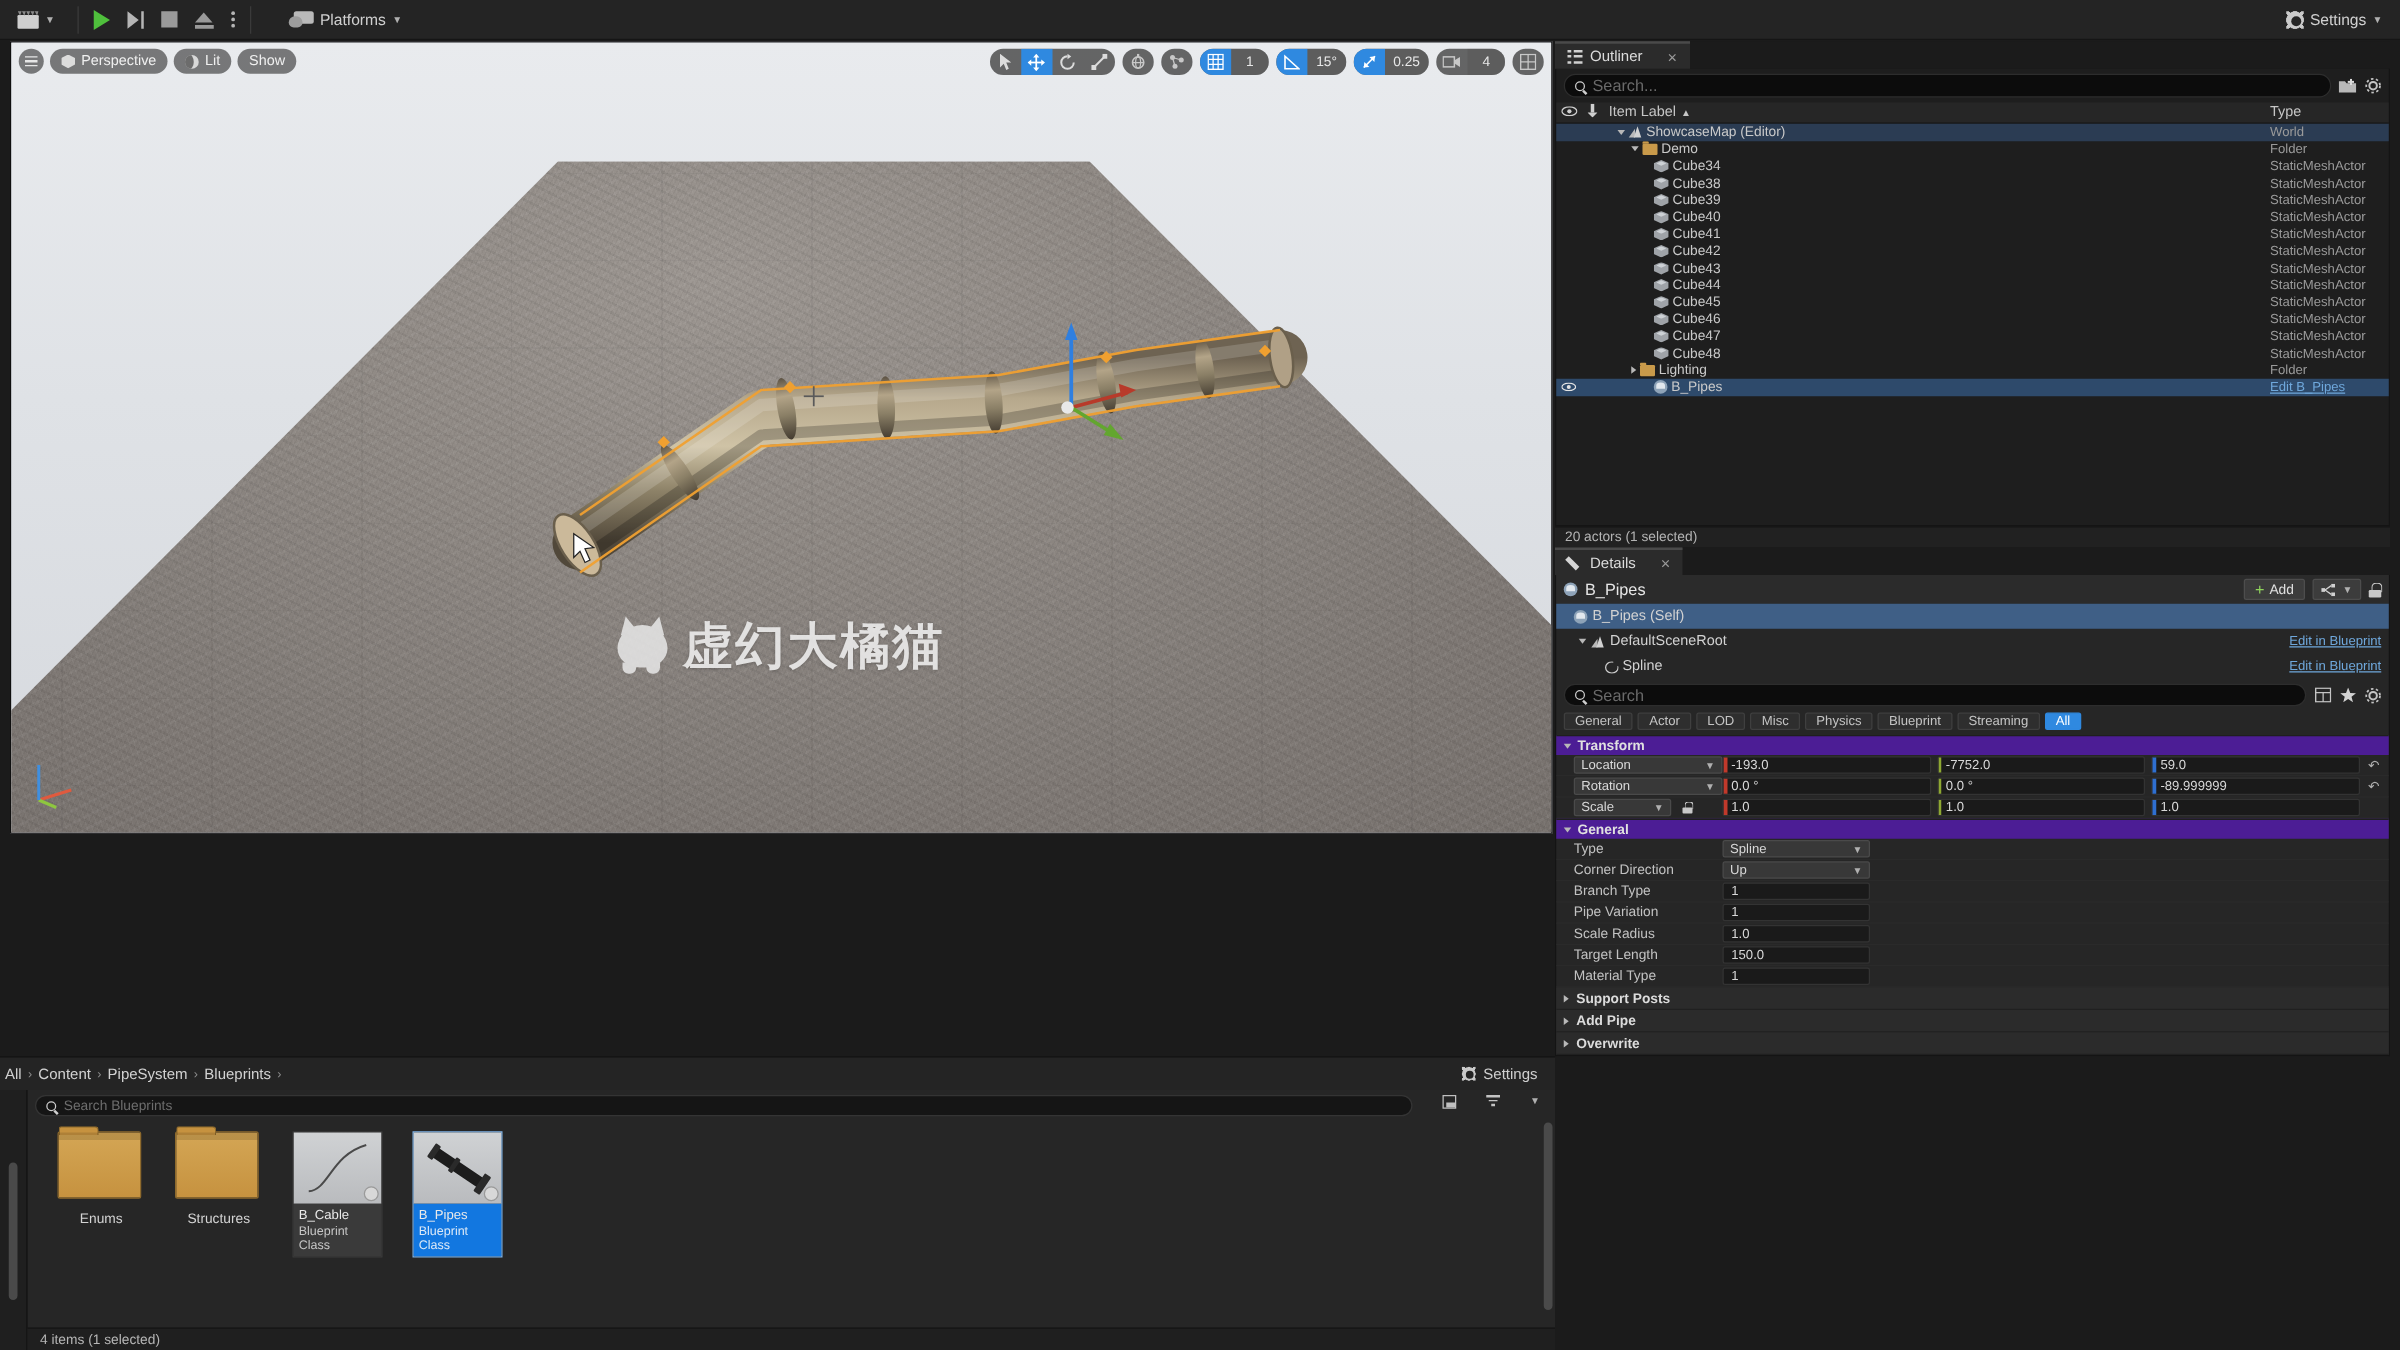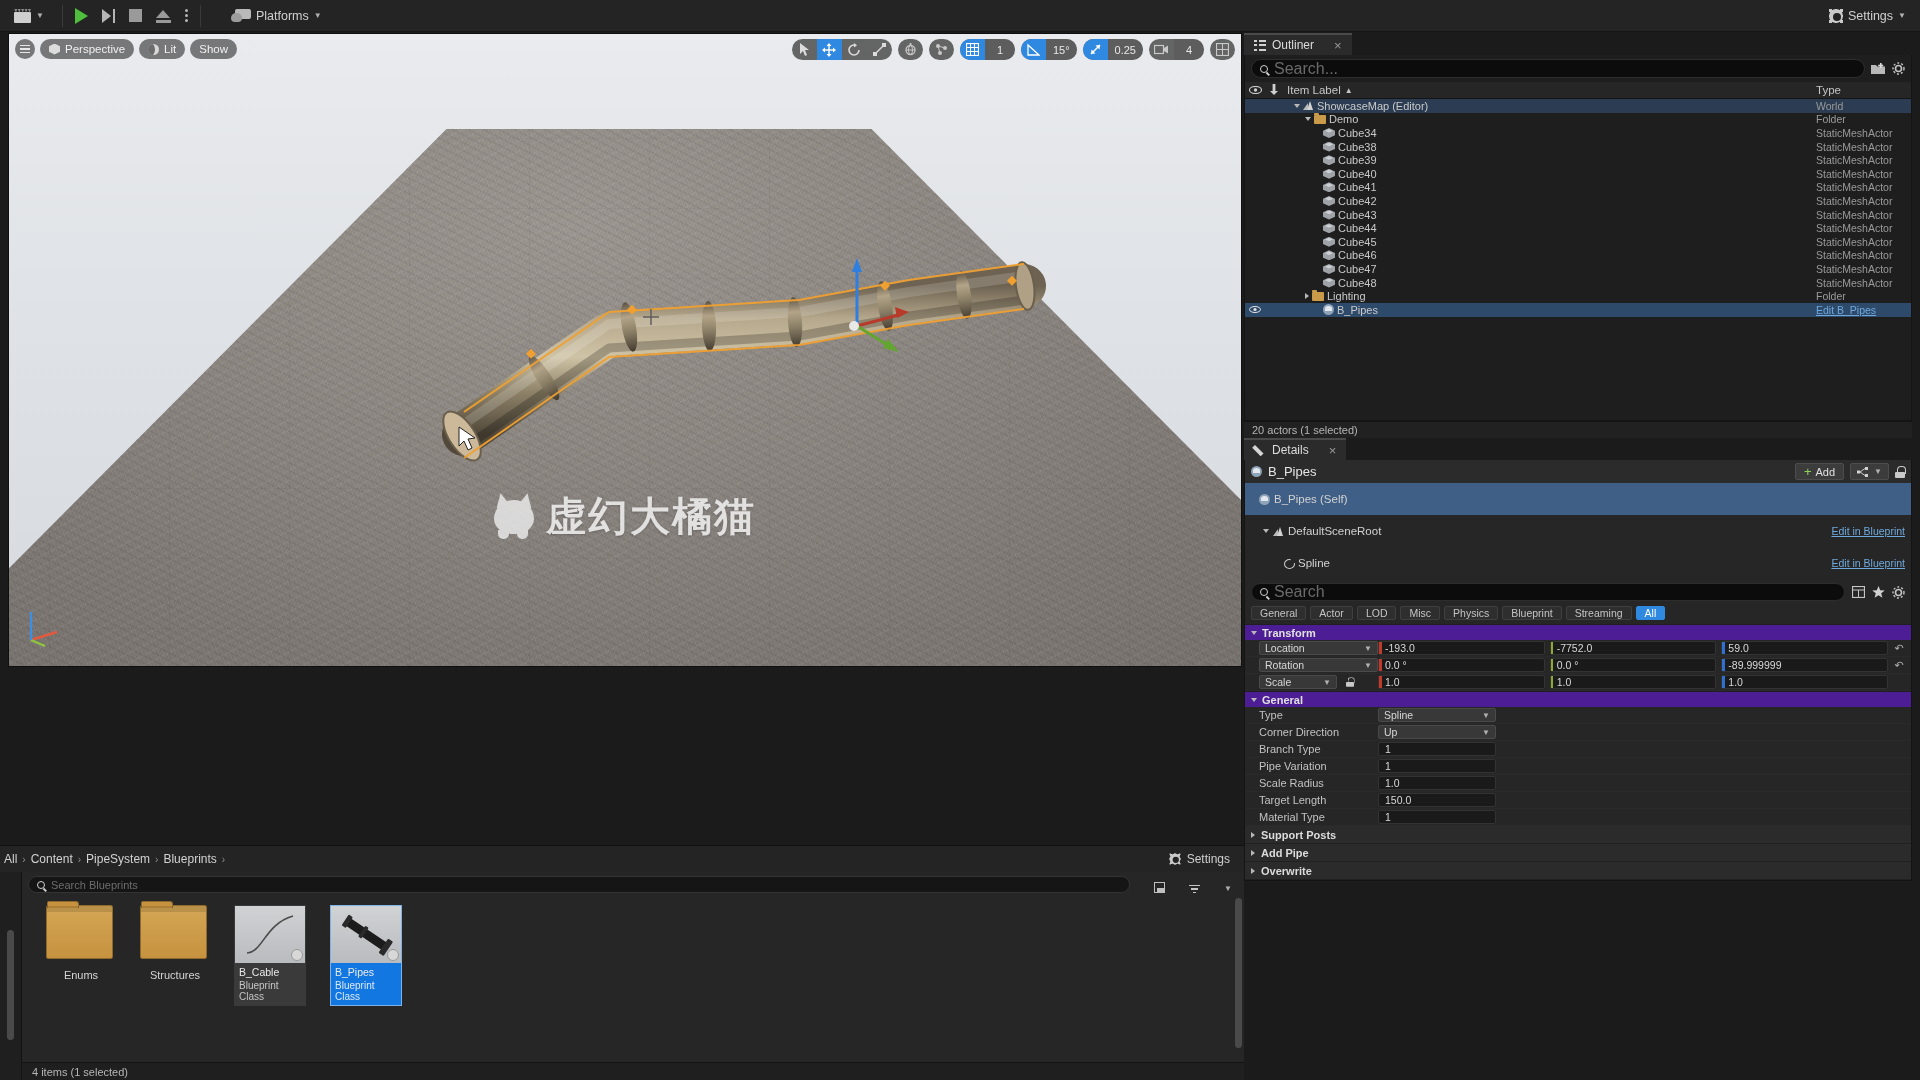--- a/index.html
+++ b/index.html
@@ -211,21 +211,21 @@
   }
 
   .outliner {
     background: #1e1e1e; height: 366px; border: 1px solid #141414; border-top: none;
   }
   .search-row { display: flex; align-items: center; gap: 6px; padding: 4px 6px; }
   .searchbox {
     flex: 1; height: 19px; background: #0c0c0c; border: 1px solid #2d2d2d; border-radius: 10px;
     display: flex; align-items: center; gap: 6px; padding: 0 8px;
   }
-  .searchbox .ph { font-size: 16px; color: #6a6a6a; }
+  .searchbox .ph { font-size: 13px; color: #6a6a6a; }
   .mag {
     width: 8px; height: 8px; border: 1.5px solid #cfcfcf; border-radius: 50%; position: relative; flex: none;
   }
   .mag:after { content:""; position:absolute; right:-3px; bottom:-3px; width:4px; height:1.5px; background:#cfcfcf; transform: rotate(45deg); }
   .sr-ico { width: 14px; height: 14px; display:flex; align-items:center; justify-content:center; }
 
   .tree-head {
     display: flex; align-items: center; height: 17px; background: #262626;
     border-bottom: 1px solid #151515; font-size: 11.5px; color: #c6c6c6;
   }
@@ -278,21 +278,21 @@
   .plus { color: #8fd35c; font-size: 13px; line-height: 1; }
   .det-misc {
     height: 17px; display:flex; align-items:center; gap:4px; padding: 0 6px;
     background:#3c3c3c; border:1px solid #4d4d4d; border-radius:2px;
   }
   .lock-ico { width: 10px; height: 12px; position: relative; }
   .lock-ico:before { content:""; position:absolute; left:0; bottom:0; width:10px; height:6px; background:#c9c9c9; border-radius:1px; }
   .lock-ico:after { content:""; position:absolute; left:2px; top:0; width:7px; height:7px; border:1.5px solid #c9c9c9; border-bottom:none; border-radius:4px 4px 0 0; }
 
   .comp-row {
-    display:flex; align-items:center; height:32px; font-size:11.5px; padding-left:6px; gap:4px; color:#d2d2d2;
+    display:flex; align-items:center; height:20px; font-size:11.5px; padding-left:6px; gap:4px; color:#d2d2d2;
   }
   .comp-row.sel { background:#3f5f86; }
   .comp-link { margin-left:auto; margin-right:6px; color:#6fa8dc; font-size:10.5px; text-decoration:underline; }
 
   .det-search { display:flex; align-items:center; gap:6px; padding:4px 6px; }
   .det-search .searchbox { border-radius:9px; height:18px; }
   .filter-tabs { display:flex; flex-wrap: wrap; gap:4px; padding: 1px 6px 4px 6px; }
   .ftab {
     height:14px; padding:0 8px; border:1px solid #3f3f3f; border-radius:2px;
     font-size:10.5px; color:#c4c4c4; display:flex; align-items:center; background:#2e2e2e;
@@ -333,21 +333,21 @@
   }
   .crumbbar { height:26px; display:flex; align-items:center; padding-left:4px; gap:5px; font-size:12px; color:#d2d2d2; }
   .crumb { cursor:default; }
   .crumb-sep { color:#8c8c8c; font-size:10px; }
   .cb-settings { margin-left:auto; display:flex; align-items:center; gap:5px; padding-right:14px; font-size:12px; color:#cfcfcf; }
 
   .cb-body { display:flex; height: 208px; }
   .cb-leftstrip { width: 22px; background: #1f1f1f; border-right:1px solid #131313; position: relative;}
   .cb-scroll { position:absolute; left:7px; top:58px; width:7px; height:110px; background:#4a4a4a; border-radius:4px; }
   .cb-main { flex:1; background:#262626; display:flex; flex-direction:column; }
-  .cb-searchrow { display:flex; align-items:flex-end; gap:24px; padding:4px 12px 4px 6px; }
+  .cb-searchrow { display:flex; align-items:flex-start; gap:24px; padding:4px 12px 4px 6px; }
   .cb-searchbox {
     flex:1; height:17px; background:#151515; border:1px solid #343434; border-radius:9px;
     display:flex; align-items:center; gap:6px; padding:0 8px;
   }
   .cb-searchbox .ph { font-size:11px; color:#6d6d6d; }
   .tiles { display:flex; gap:24px; padding: 8px 0 0 24px; }
   .tile { width:70px; cursor:default; }
   .tile.asset { width:72px; }
   .folder-big {
     width:67px; height:54px; background:linear-gradient(180deg,#d4a655 0%, #c6923f 100%);

